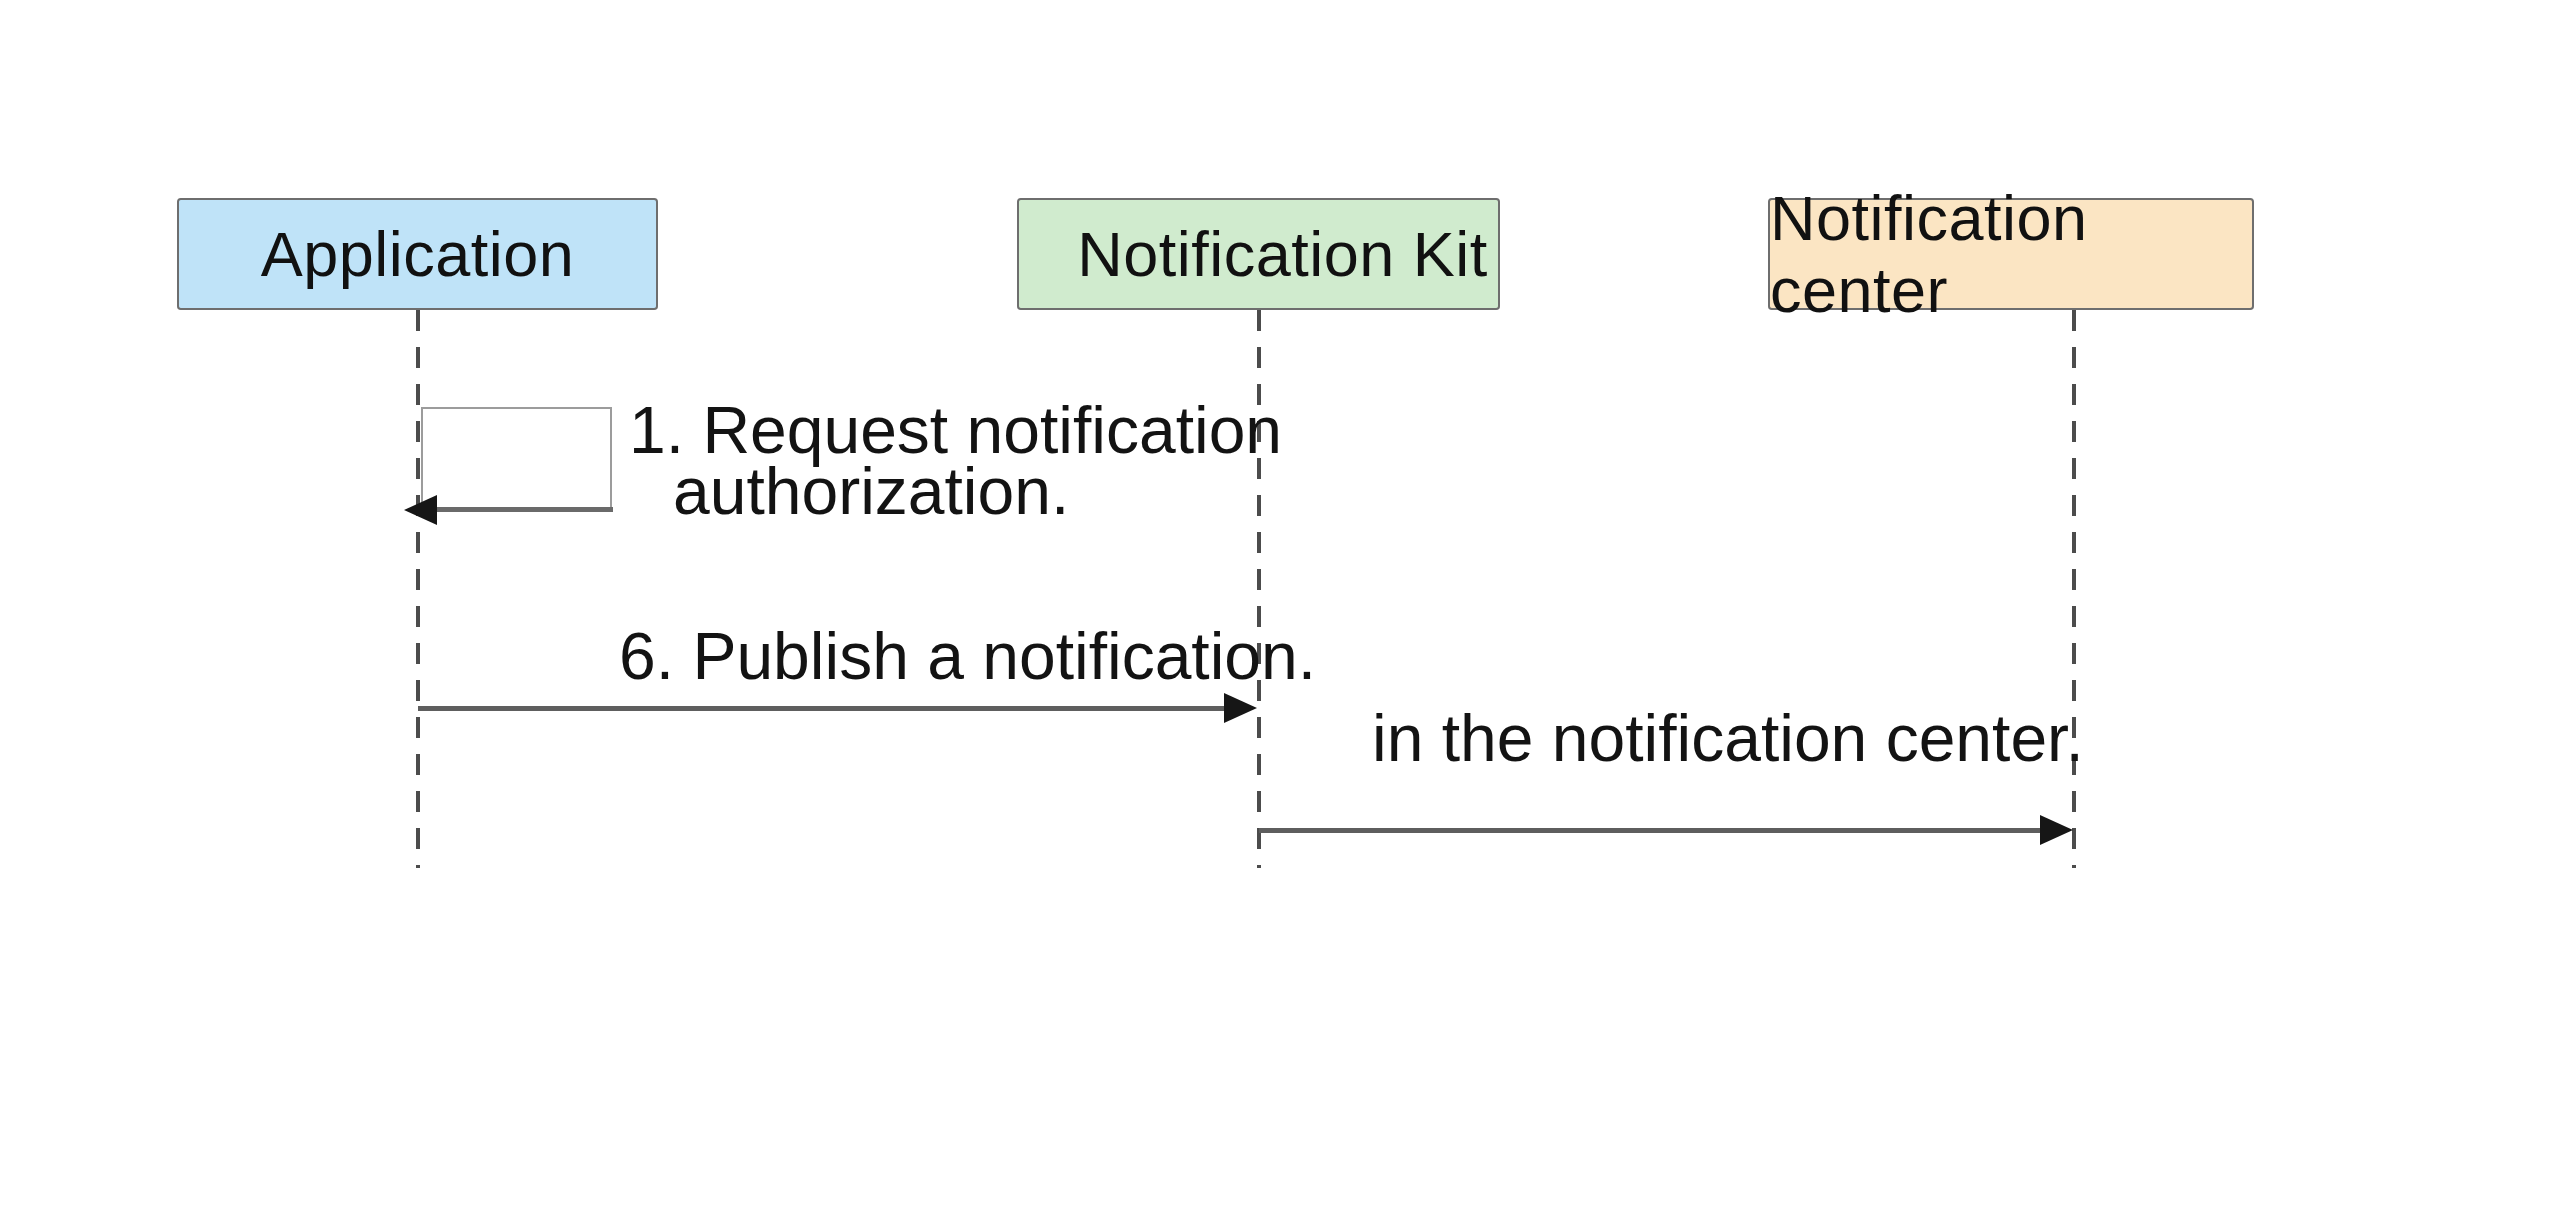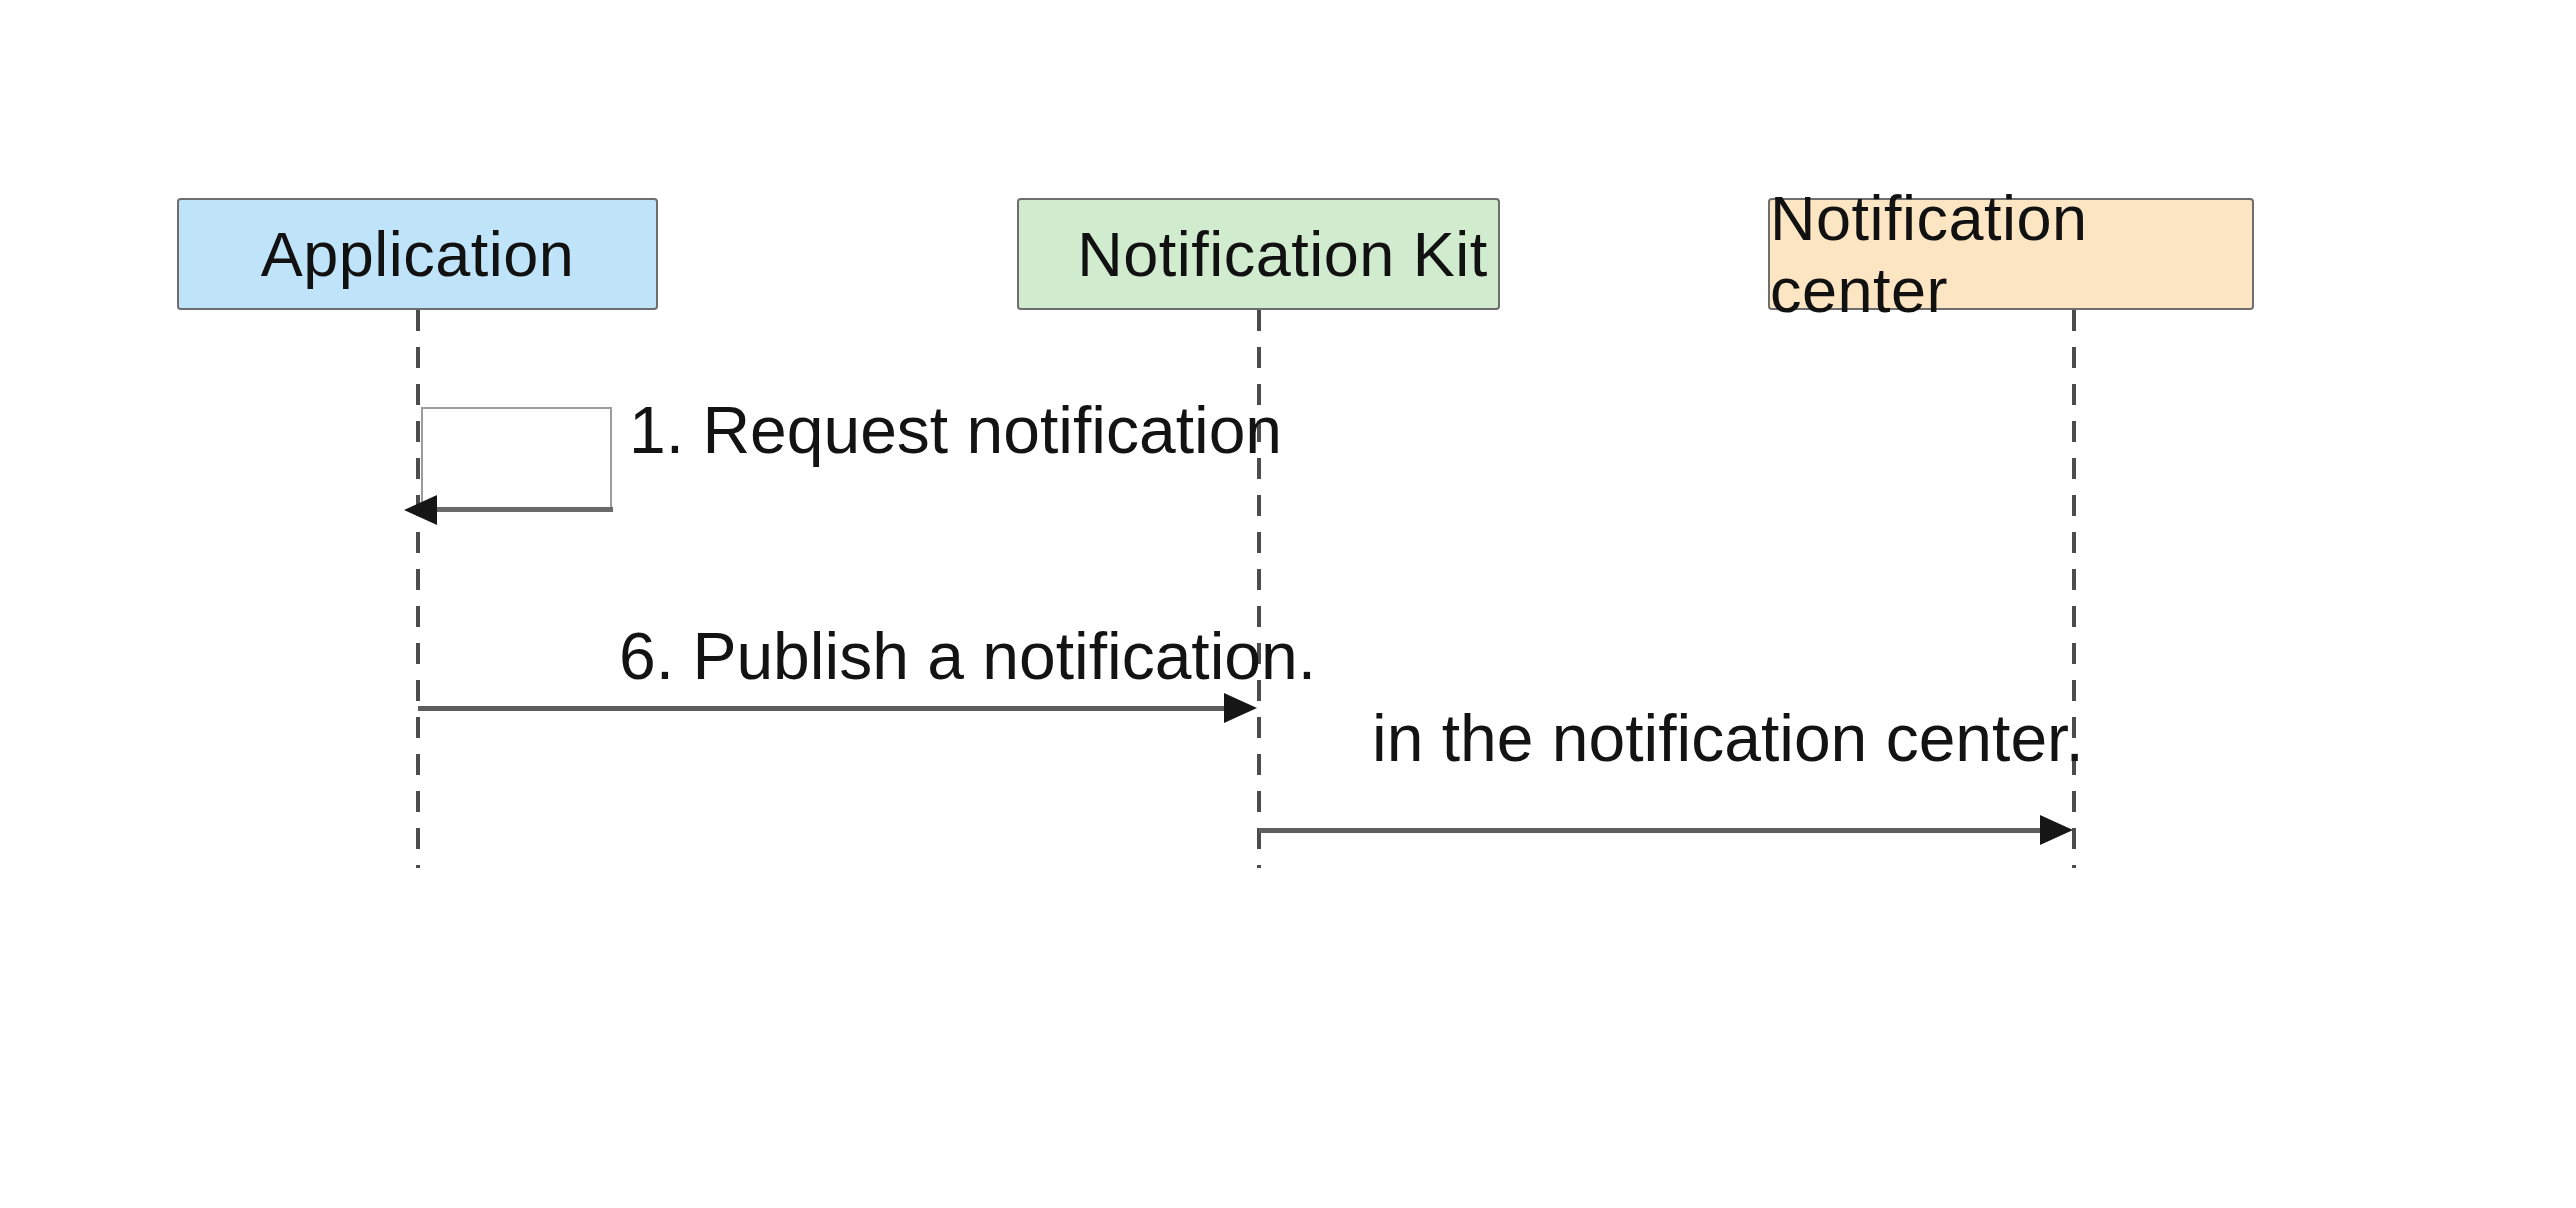--- a/index.html
+++ b/index.html
@@ -106,20 +106,21 @@
   <div class="lifeline l1"></div>
   <div class="lifeline l2"></div>
   <div class="lifeline l3"></div>
 
   <div>
     <div class="self-loop-rect"></div>
     <div class="self-loop-bottom"></div>
     <div class="arrow-left ah1"></div>
     <div class="msg-label msg1-label">
       <span class="line1">1. Request notification</span>
+      <span class="line2">authorization.</span>
     </div>
   </div>
 
   <div>
     <div class="msg-label msg2-label">
       <span class="line1">6. Publish a notification.</span>
     </div>
     <div class="msg-line msg2-line"></div>
     <div class="arrow-right ah2"></div>
   </div>

